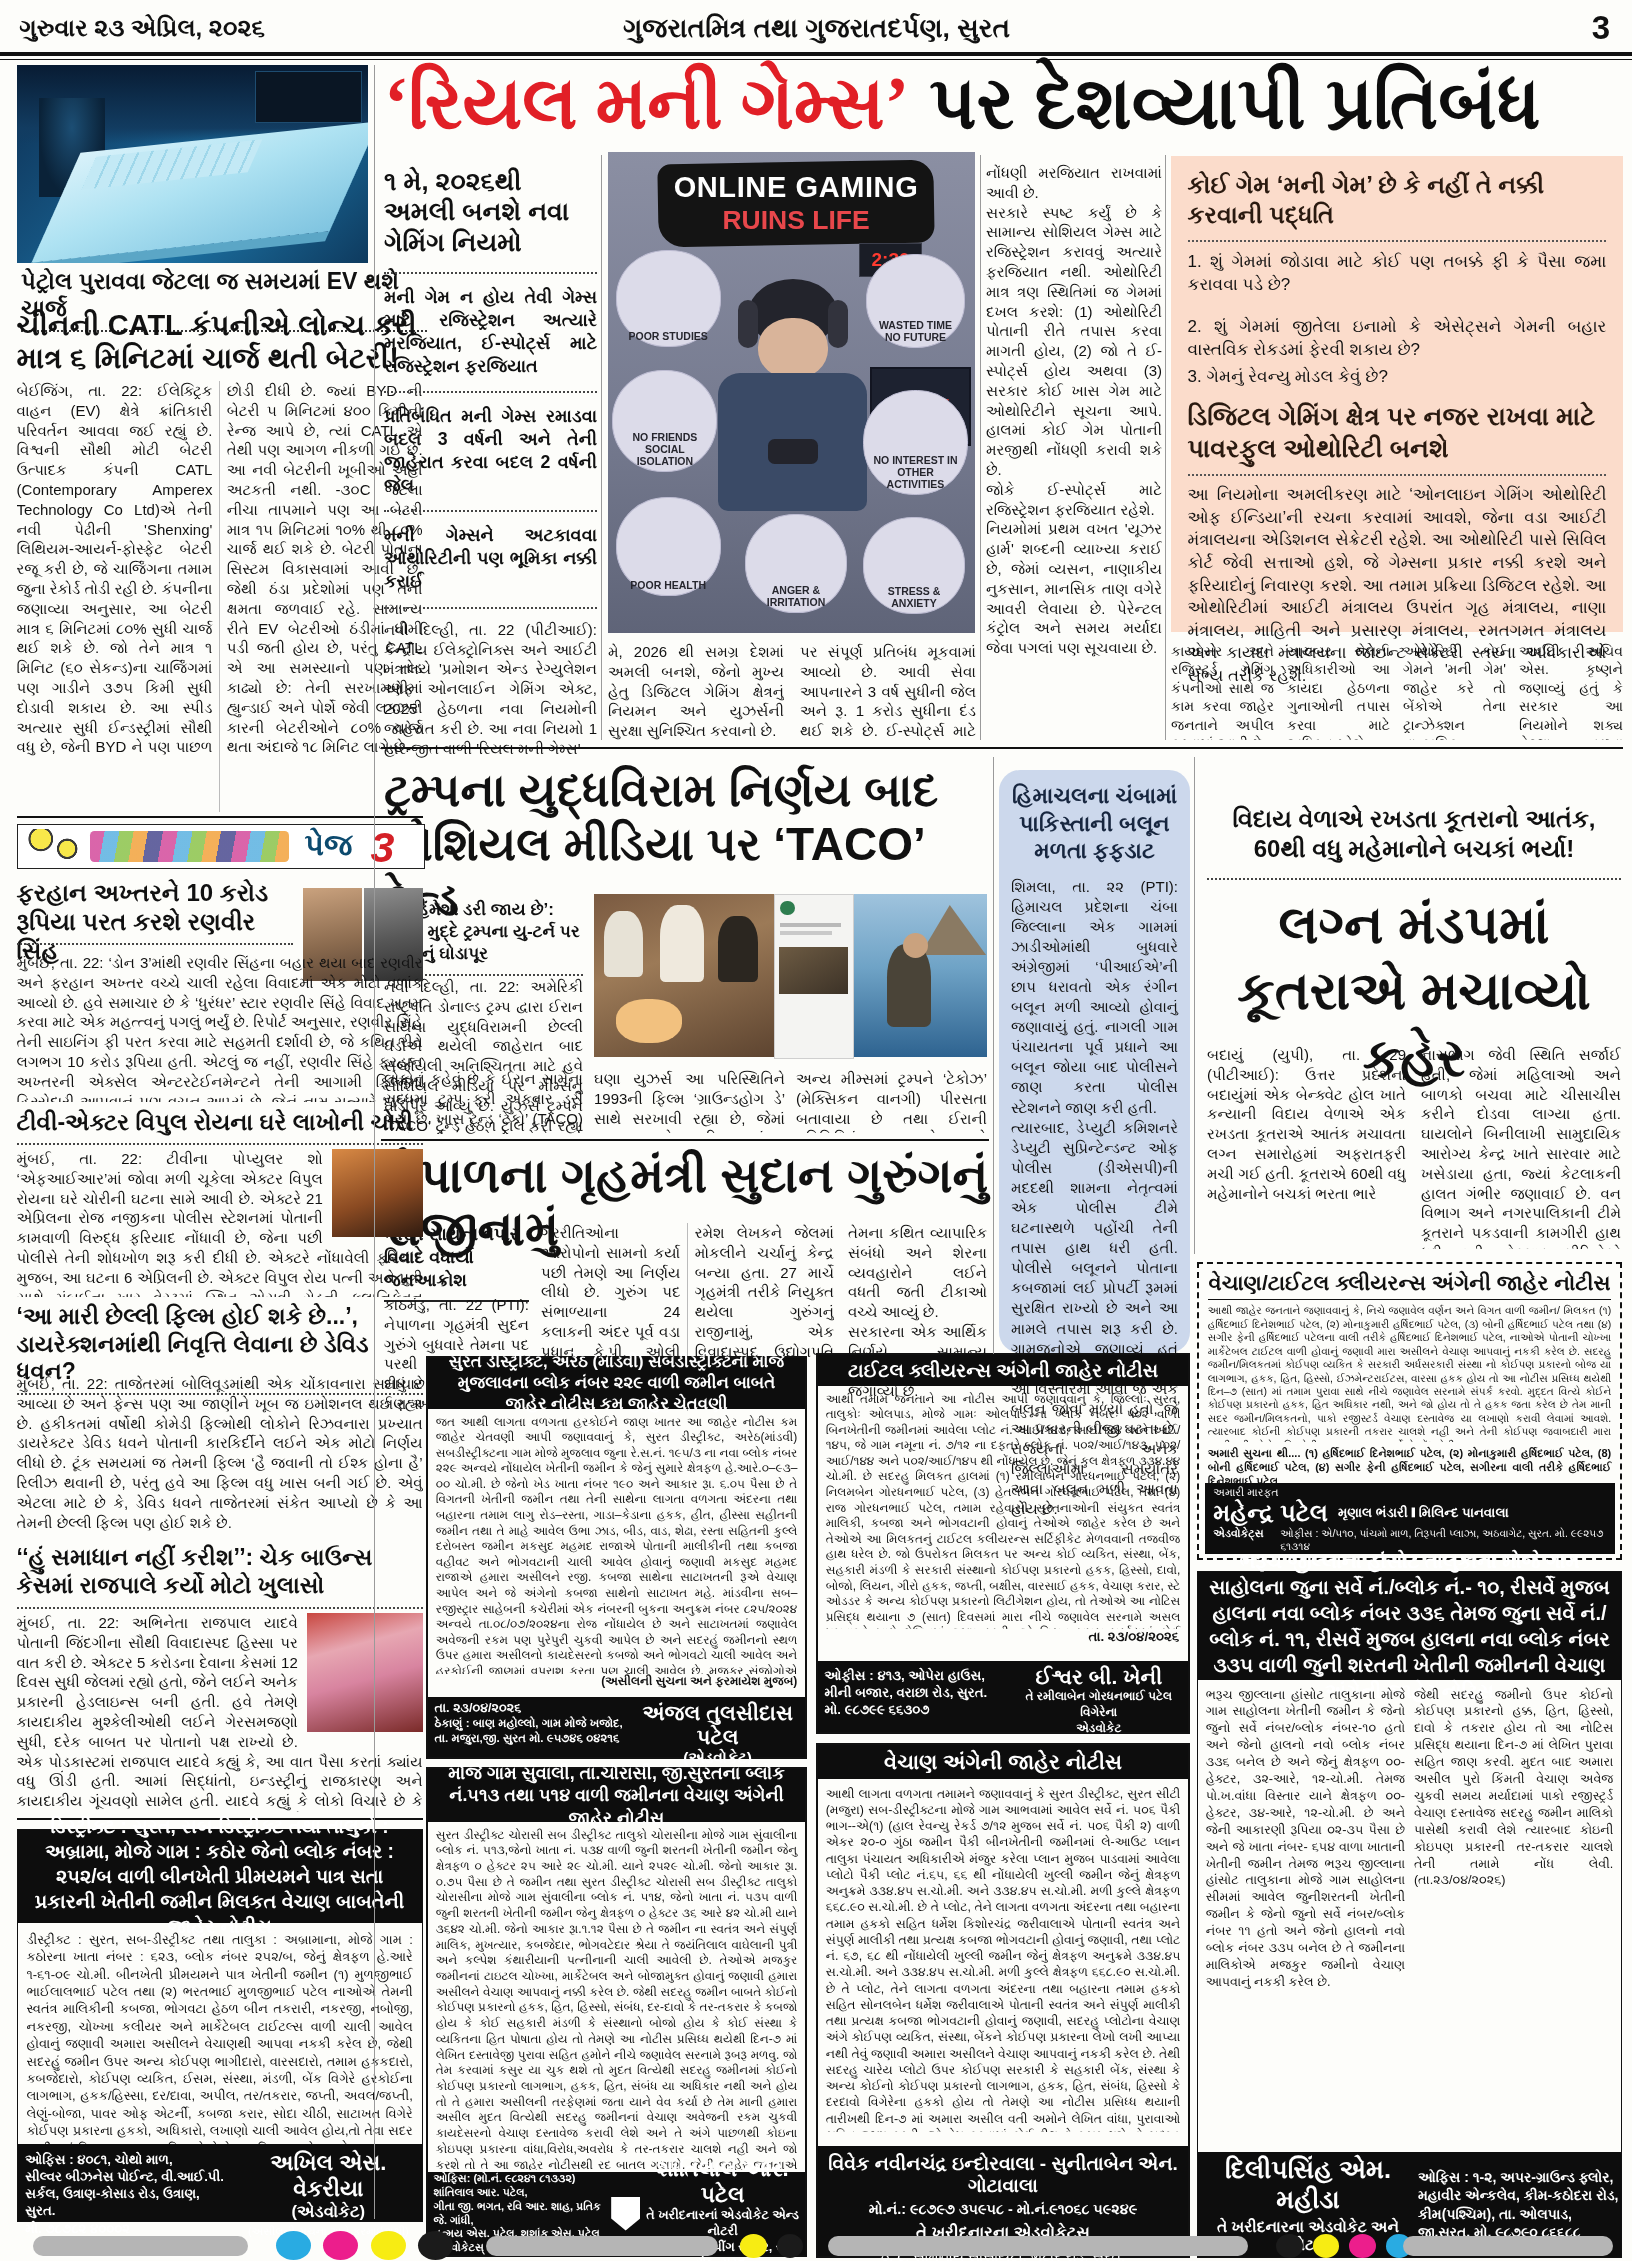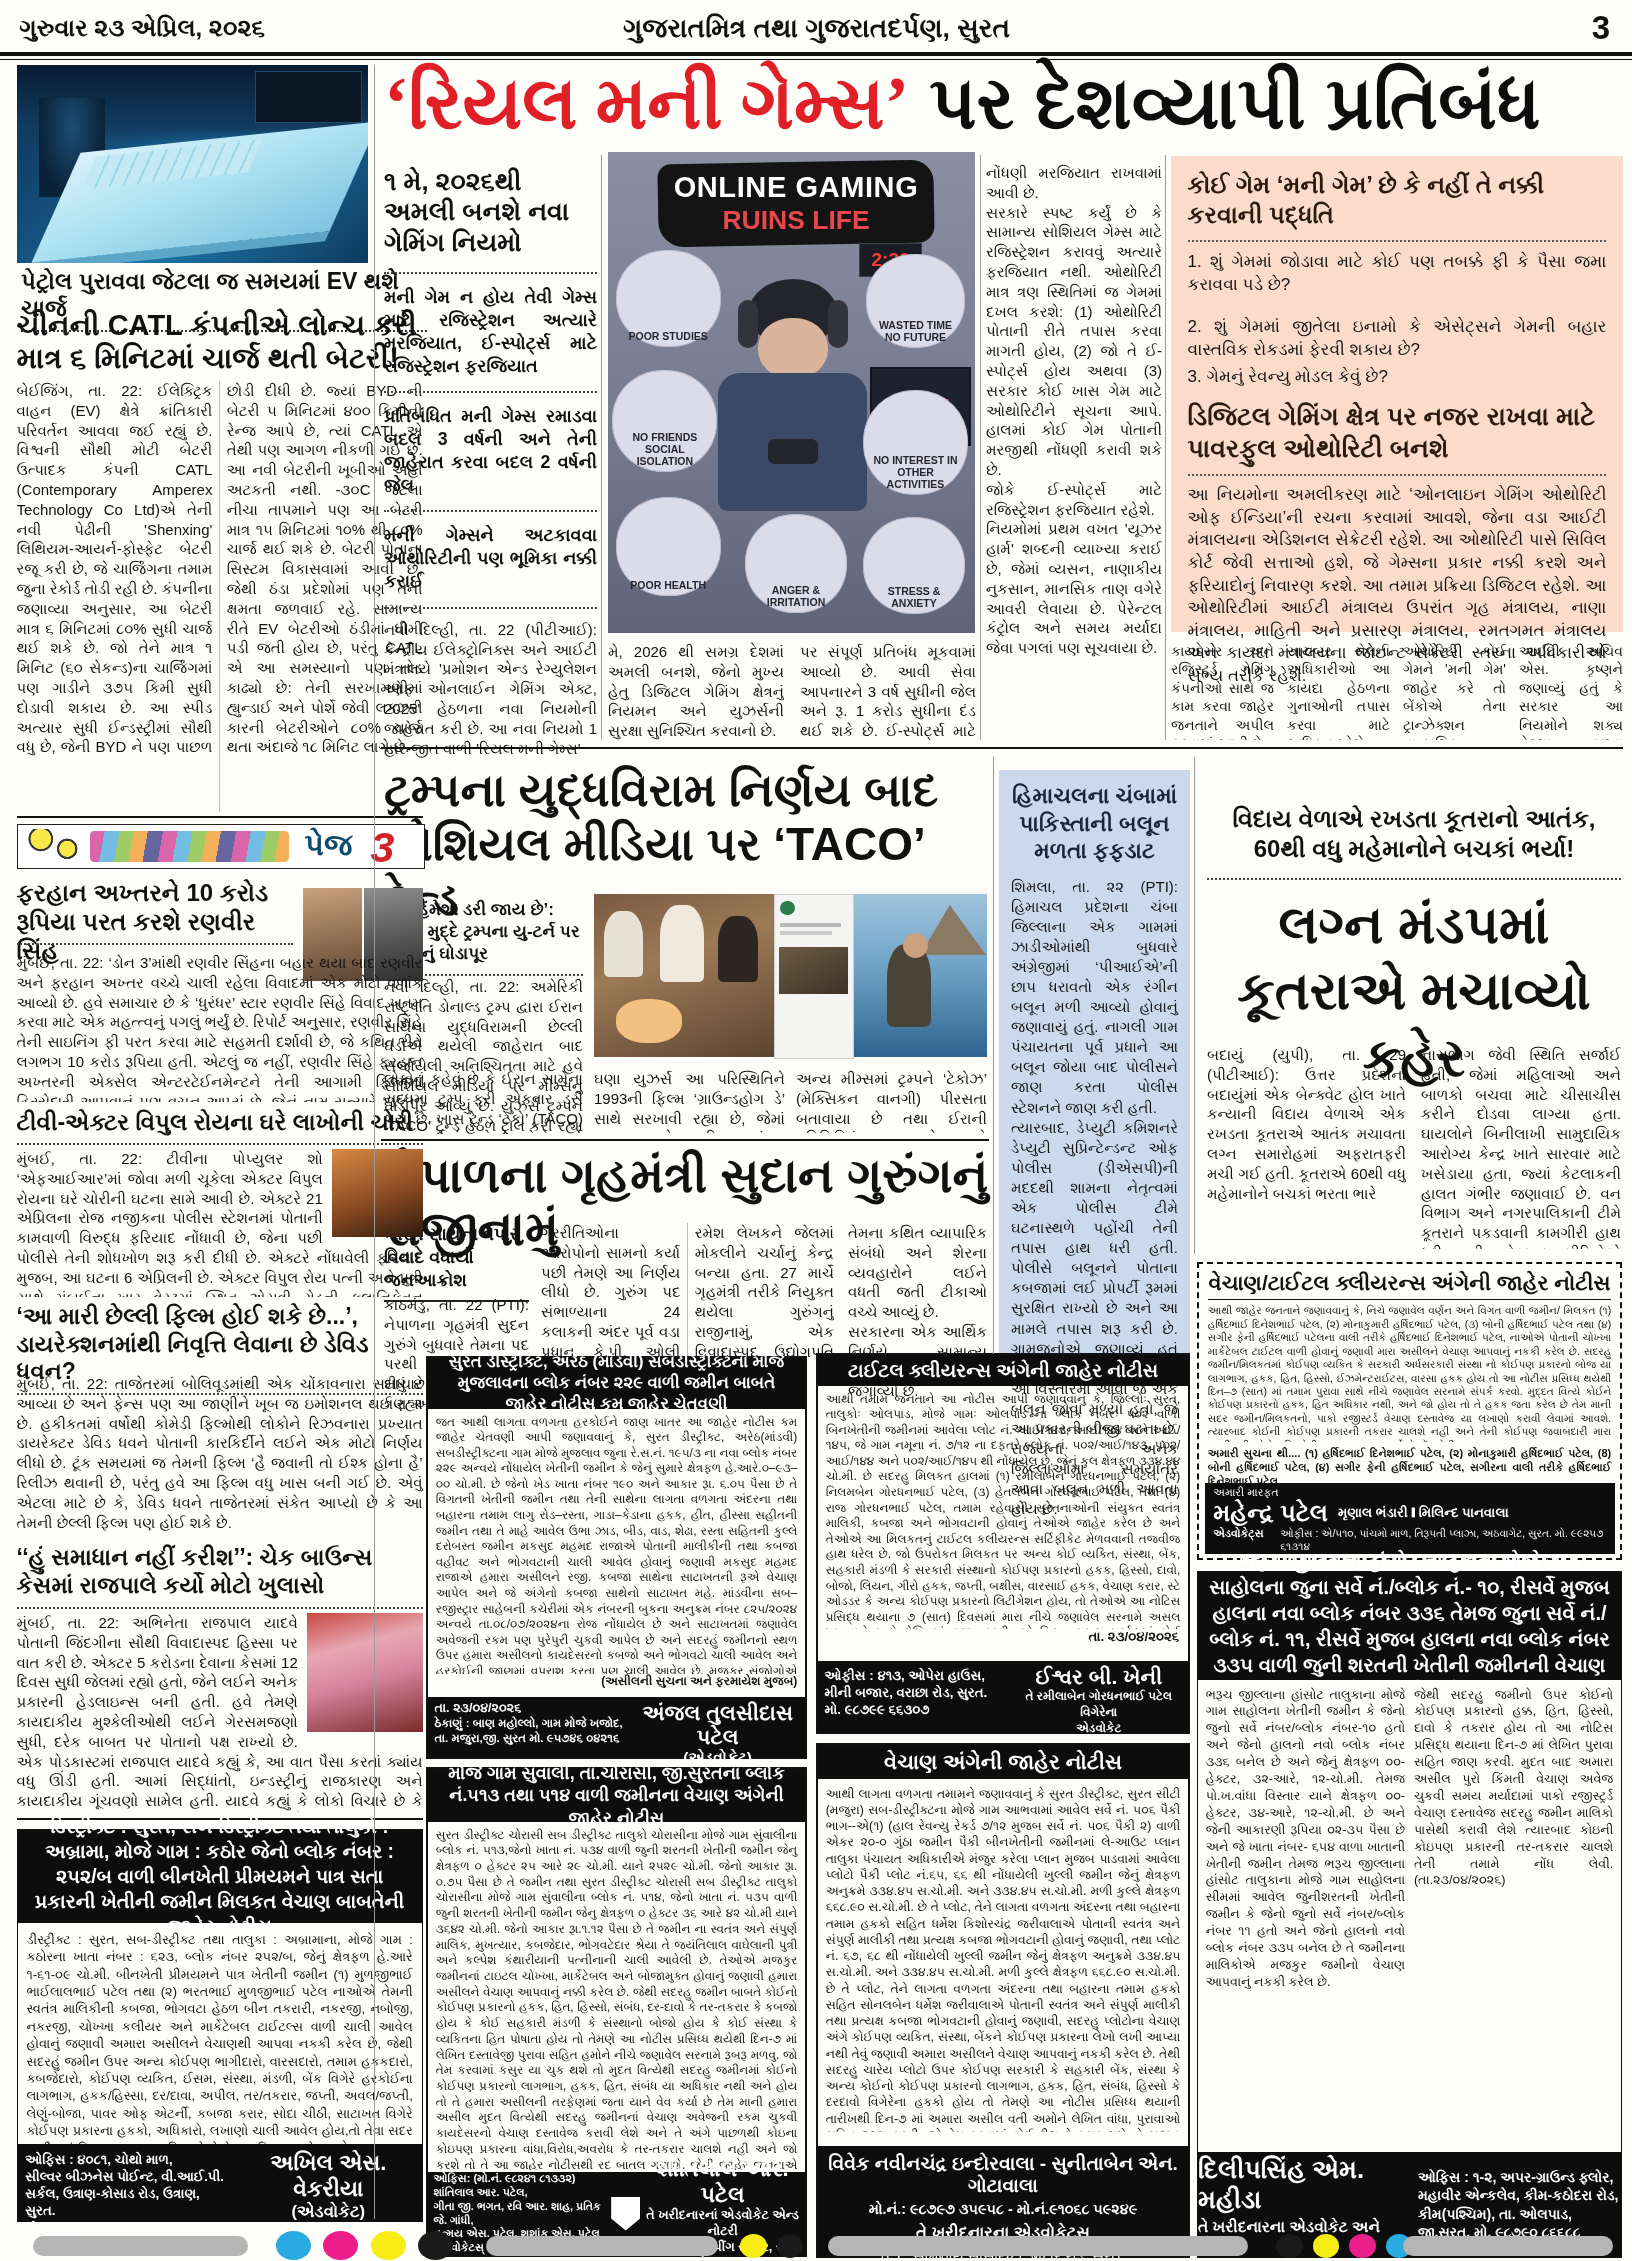--- a/index.html
+++ b/index.html
@@ -139,21 +139,21 @@
   <div class="abs just body-txt" style="left:796px;top:1069px;width:191px;height:64px;overflow:hidden;">અન્ય મીમ્સમાં ટ્રમ્પને ‘ટેકોઝ’ (મેક્સિકન વાનગી) પીરસતા બતાવાયા છે તથા ઈરાની પ્રતિનિધિમંડળના સભ્યો કલાકો સુધી રાહ જોઈને ઊભી ગયેલા બતાવાયા છે.</div>
 
   <div class="abs hrule" style="left:381px;top:1139px;width:608px;height:1.7px;"></div>
   <div class="abs xb" style="left:384px;top:1150px;width:605px;font-size:48px;line-height:1.1;">નેપાળના ગૃહમંત્રી સુદાન ગુરુંગનું રાજીનામું</div>
   <div class="abs b" style="left:384px;top:1223px;width:145px;font-size:17.7px;line-height:1.3;border-bottom:2.2px solid #222;padding-bottom:7.7px;">ભારત સાથેના વેપાર વિવાદે વધાર્યો જનઆક્રોશ</div>
   <div class="abs just body-txt" style="left:384px;top:1295px;width:145px;height:116px;overflow:hidden;">કાઠમંડુ, તા. 22 (PTI): નેપાળના ગૃહમંત્રી સુદન ગુરુંગે બુધવારે તેમના પદ પરથી રાજીનામું આપી દીધું છે - શપથ લીધાના ત્રણ અઠવાડિયાંથી થોડા વધુ સમય બાદ - તેમના કાર્યકાળ દરમિયાન નાણાકીય</div>
   <div class="abs just cols2 body-txt" style="left:541px;top:1223px;width:293px;height:188px;overflow:hidden;">ગેરરીતિઓના આરોપોનો સામનો કર્યા પછી તેમણે આ નિર્ણય લીધો છે. ગુરુંગ પદ સંભાળ્યાના 24 કલાકની અંદર પૂર્વ વડા પ્રધાન કે.પી. ઓલી અને તત્કાલીન ગૃહમંત્રી રમેશ લેખકને જેલમાં મોકલીને ચર્ચાનું કેન્દ્ર બન્યા હતા. 27 માર્ચે ગૃહમંત્રી તરીકે નિયુક્ત થયેલા ગુરુંગનું રાજીનામું, એક વિવાદાસ્પદ ઉદ્યોગપતિ સાથે</div>
   <div class="abs just pre body-txt" style="left:848px;top:1223px;width:139px;height:188px;overflow:hidden;">તેમના કથિત વ્યાપારિક સંબંધો અને શેરના વ્યવહારોને લઈને વધતી જતી ટીકાઓ વચ્ચે આવ્યું છે.
 સરકારના એક આર્થિક નિર્ણયે સામાન્ય નાગરિકોમાં ભારે રોષ જગાવ્યો છે.</div>
 
-  <div class="abs" style="left:999px;top:770px;width:191px;height:583px;background:#ccd8ec;padding:12px 12px;box-sizing:border-box;">
+  <div class="abs" style="left:999px;top:770px;width:191px;height:583px;background:#ccd8ec;padding:12px 12px;box-sizing:border-box;border-radius:21px;">
     <div class="xb ctr" style="font-size:22px;line-height:1.25;color:#17263f;">હિમાચલના ચંબામાં પાકિસ્તાની બલૂન મળતા ફફડાટ</div>
     <div class="just pre" style="font-size:15px;line-height:1.34;margin-top:12px;">શિમલા, તા. ૨૨ (PTI): હિમાચલ પ્રદેશના ચંબા જિલ્લાના એક ગામમાં ઝાડીઓમાંથી બુધવારે અંગ્રેજીમાં ‘પીઆઈએ’ની છાપ ધરાવતો એક રંગીન બલૂન મળી આવ્યો હોવાનું જણાવાયું હતું. નાગલી ગામ પંચાયતના પૂર્વ પ્રધાને આ બલૂન જોયા બાદ પોલીસને જાણ કરતા પોલીસ સ્ટેશનને જાણ કરી હતી.
 ત્યારબાદ, ડેપ્યુટી કમિશનરે ડેપ્યુટી સુપ્રિન્ટેન્ડન્ટ ઓફ પોલીસ (ડીએસપી)ની મદદથી શામના નેતૃત્વમાં એક પોલીસ ટીમે ઘટનાસ્થળે પહોંચી તેની તપાસ હાથ ધરી હતી. પોલીસે બલૂનને પોતાના કબજામાં લઈ પ્રોપર્ટી રૂમમાં સુરક્ષિત રાખ્યો છે અને આ મામલે તપાસ શરૂ કરી છે. ગ્રામજનોએ જણાવ્યું હતું કે, થોડા દિવસો પહેલાં જ આ વિસ્તારમાં આવો જ એક બલૂન જોવા મળ્યો હતો, જે આ પ્રકારની બીજી ઘટના છે. રાજ્યના અનેક જિલ્લાઓમાં સમયાંતરે આવા બલૂન મળી આવતા હોય છે.</div>
   </div>
 
   <div class="abs b ctr" style="left:1207px;top:804px;width:414px;font-size:24px;line-height:1.25;">વિદાય વેળાએ રખડતા કૂતરાનો આતંક, 60થી વધુ મહેમાનોને બચકાં ભર્યા!</div>
   <div class="abs" style="left:1207px;top:878px;width:414px;border-bottom:2.2px dotted #444;"></div>
   <div class="abs xb ctr" style="left:1207px;top:892px;width:414px;font-size:53px;line-height:1.25;">લગ્ન મંડપમાં કૂતરાએ મચાવ્યો કહેર</div>
   <div class="abs just body-txt" style="left:1207px;top:1045px;width:199px;height:204px;overflow:hidden;">બદાયું (યુપી), તા. 29 (પીટીઆઈ): ઉત્તર પ્રદેશના બદાયુંમાં એક બેન્ક્વેટ હોલ ખાતે કન્યાની વિદાય વેળાએ એક રખડતા કૂતરાએ આતંક મચાવતા લગ્ન સમારોહમાં અફરાતફરી મચી ગઈ હતી. કૂતરાએ 60થી વધુ મહેમાનોને બચકાં ભરતા ભારે</div>
   <div class="abs just body-txt" style="left:1421px;top:1045px;width:200px;height:204px;overflow:hidden;">નાસભાગ જેવી સ્થિતિ સર્જાઈ હતી, જેમાં મહિલાઓ અને બાળકો બચવા માટે ચીસાચીસ કરીને દોડવા લાગ્યા હતા. ઘાયલોને બિનીલાખી સામુદાયિક આરોગ્ય કેન્દ્ર ખાતે સારવાર માટે ખસેડાયા હતા, જ્યાં કેટલાકની હાલત ગંભીર જણાવાઈ છે. વન વિભાગ અને નગરપાલિકાની ટીમે કૂતરાને પકડવાની કામગીરી હાથ ધરી હતી. કેટલાક પીડિતોએ ખાનગી હોસ્પિટલોમાં પણ સારવાર લીધી હતી.</div>
@@ -290,21 +290,21 @@
     </div>
   </div>
 
   <div class="abs" style="left:1197px;top:1571px;width:425px;height:687px;border:1.7px solid #111;box-sizing:border-box;">
     <div class="notice-head" style="width:100%;height:108px;font-size:20px;line-height:1.3;">ભરૂચ જીલ્લાના હાંસોટ તાલુકાના મોજે ગામ સાહોલના જુના સર્વે નં./બ્લોક નં.- ૧૦, રીસર્વે મુજબ હાલના નવા બ્લોક નંબર ૩૩૬ તેમજ જુના સર્વે નં./બ્લોક નં. ૧૧, રીસર્વે મુજબ હાલના નવા બ્લોક નંબર ૩૩૫ વાળી જુની શરતની ખેતીની જમીનની વેચાણ અંગેની જાહેર નોટિસ</div>
     <div style="display:flex;gap:8.8px;padding:6.6px 7.7px;height:376px;overflow:hidden;">
       <div class="just" style="width:50%;font-size:12.7px;line-height:1.33;">ભરૂચ જીલ્લાના હાંસોટ તાલુકાના મોજે ગામ સાહોલના ખેતીની જમીન કે જેનો જુનો સર્વે નંબર/બ્લોક નંબર-૧૦ હતો અને જેનો હાલનો નવો બ્લોક નંબર ૩૩૬ બનેલ છે અને જેનું ક્ષેત્રફળ ૦૦-હેક્ટર, ૩૨-આરે, ૧૨-ચો.મી. તેમજ પો.ખ.વાંધા વિસ્તાર યાને ક્ષેત્રફળ ૦૦-હેક્ટર, ૩૪-આરે, ૧૨-ચો.મી. છે અને જેની આકારણી રૂપિયા ૦૨-૩૫ પૈસા છે અને જે ખાતા નંબર- ૬૫૪ વાળા ખાતાની ખેતીની જમીન તેમજ ભરૂચ જીલ્લાના હાંસોટ તાલુકાના મોજે ગામ સાહોલના સીમમાં આવેલ જુનીશરતની ખેતીની જમીન કે જેનો જુનો સર્વે નંબર/બ્લોક નંબર ૧૧ હતો અને જેનો હાલનો નવો બ્લોક નંબર ૩૩૫ બનેલ છે તે જમીનના માલિકોએ મજકુર જમીનો વેચાણ આપવાનું નકકી કરેલ છે.</div>
       <div class="just" style="width:50%;font-size:12.7px;line-height:1.33;">જેથી સદરહુ જમીનો ઉપર કોઈનો કોઈપણ પ્રકારનો હક્ક, હિત, હિસ્સો, દાવો કે તકરાર હોય તો આ નોટિસ પ્રસિદ્ધ થયાના દિન-૭ માં લેખિત પુરાવા સહિત જાણ કરવી. મુદત બાદ અમારા અસીલ પુરો કિંમતી વેચાણ અવેજ ચુકવી સમય મર્યાદામાં પાકો રજીસ્ટ્રર્ડ વેચાણ દસ્તાવેજ સદરહુ જમીન માલિકો પાસેથી કરાવી લેશે ત્યારબાદ કોઇની કોઇપણ પ્રકારની તર-તકરાર ચાલશે તેની તમામે નોંધ લેવી. (તા.૨૩/૦૪/૨૦૨૬)</div>
     </div>
     <div class="notice-foot" style="position:absolute;left:0;bottom:0;width:100%;height:105px;display:flex;align-items:center;">
-      <div style="width:52%;">
+      <div style="width:52%;text-align:center;">
         <div class="xb" style="font-size:25.4px;">દિલીપસિંહ એમ. મહીડા</div>
         <div class="b" style="font-size:15.5px;margin-top:3.3px;">તે ખરીદનારના એડવોકેટ અને નોટરી</div>
       </div>
       <div class="pre b" style="width:48%;font-size:14px;line-height:1.3;">ઓફિસ : ૧-૨, અપર-ગ્રાઉન્ડ ફ્લોર,
 મહાવીર એન્કલેવ, કીમ-કઠોદરા રોડ,
 કીમ(પશ્ચિમ), તા. ઓલપાડ,
 જી.સુરત. મો. ૯૮૭૯૦ ૮૬૬૮૮</div>
     </div>
   </div>
 

